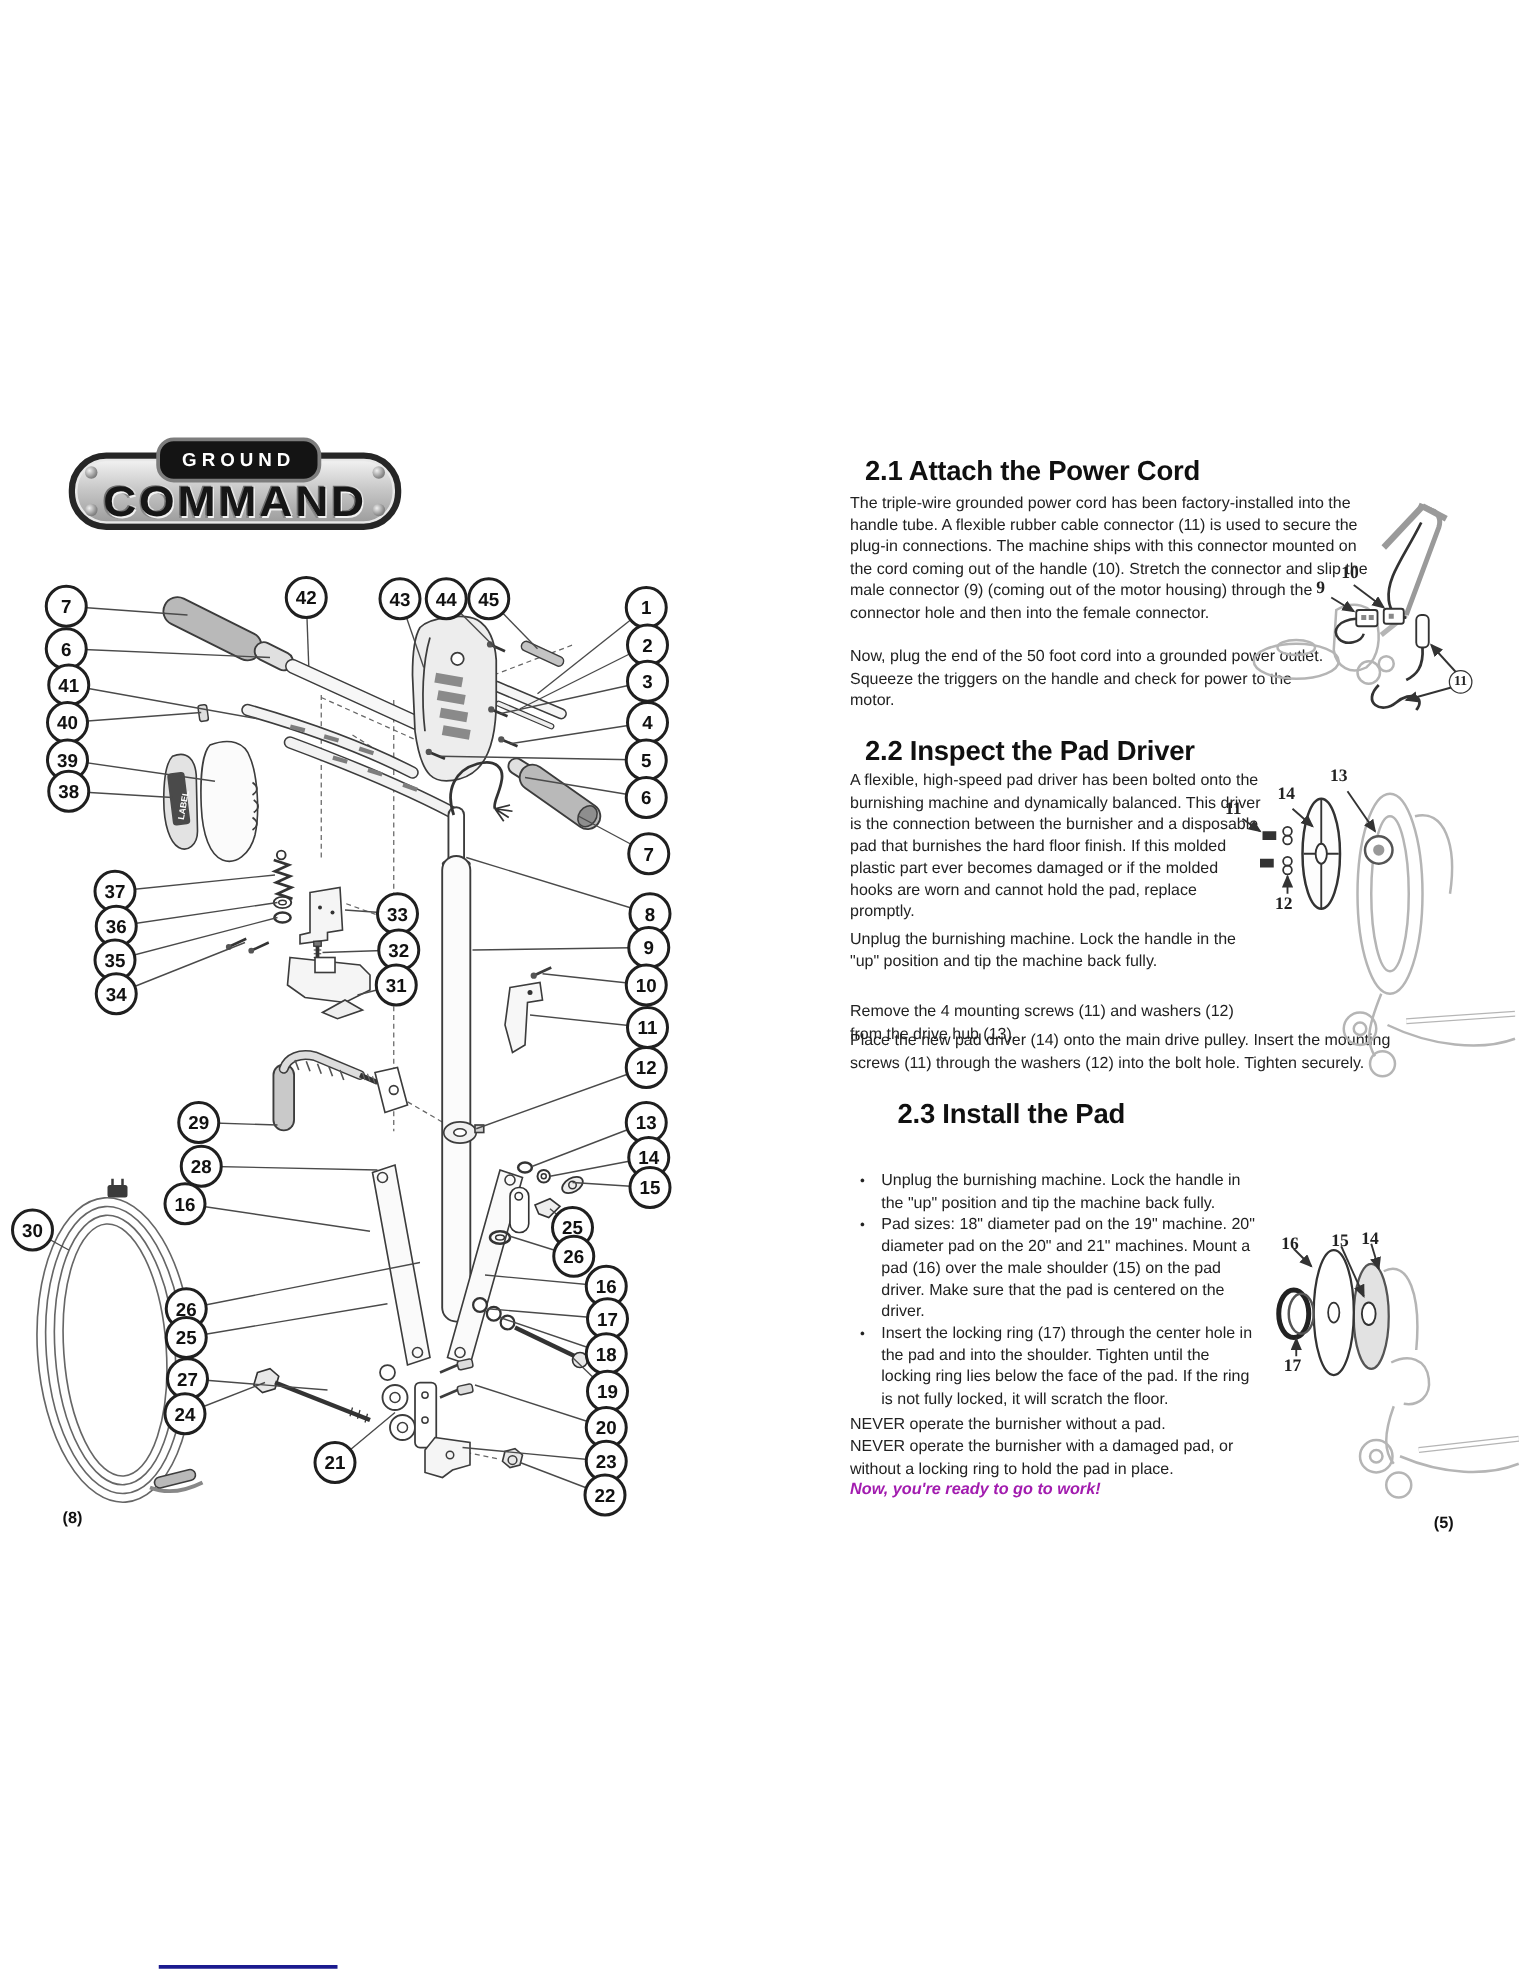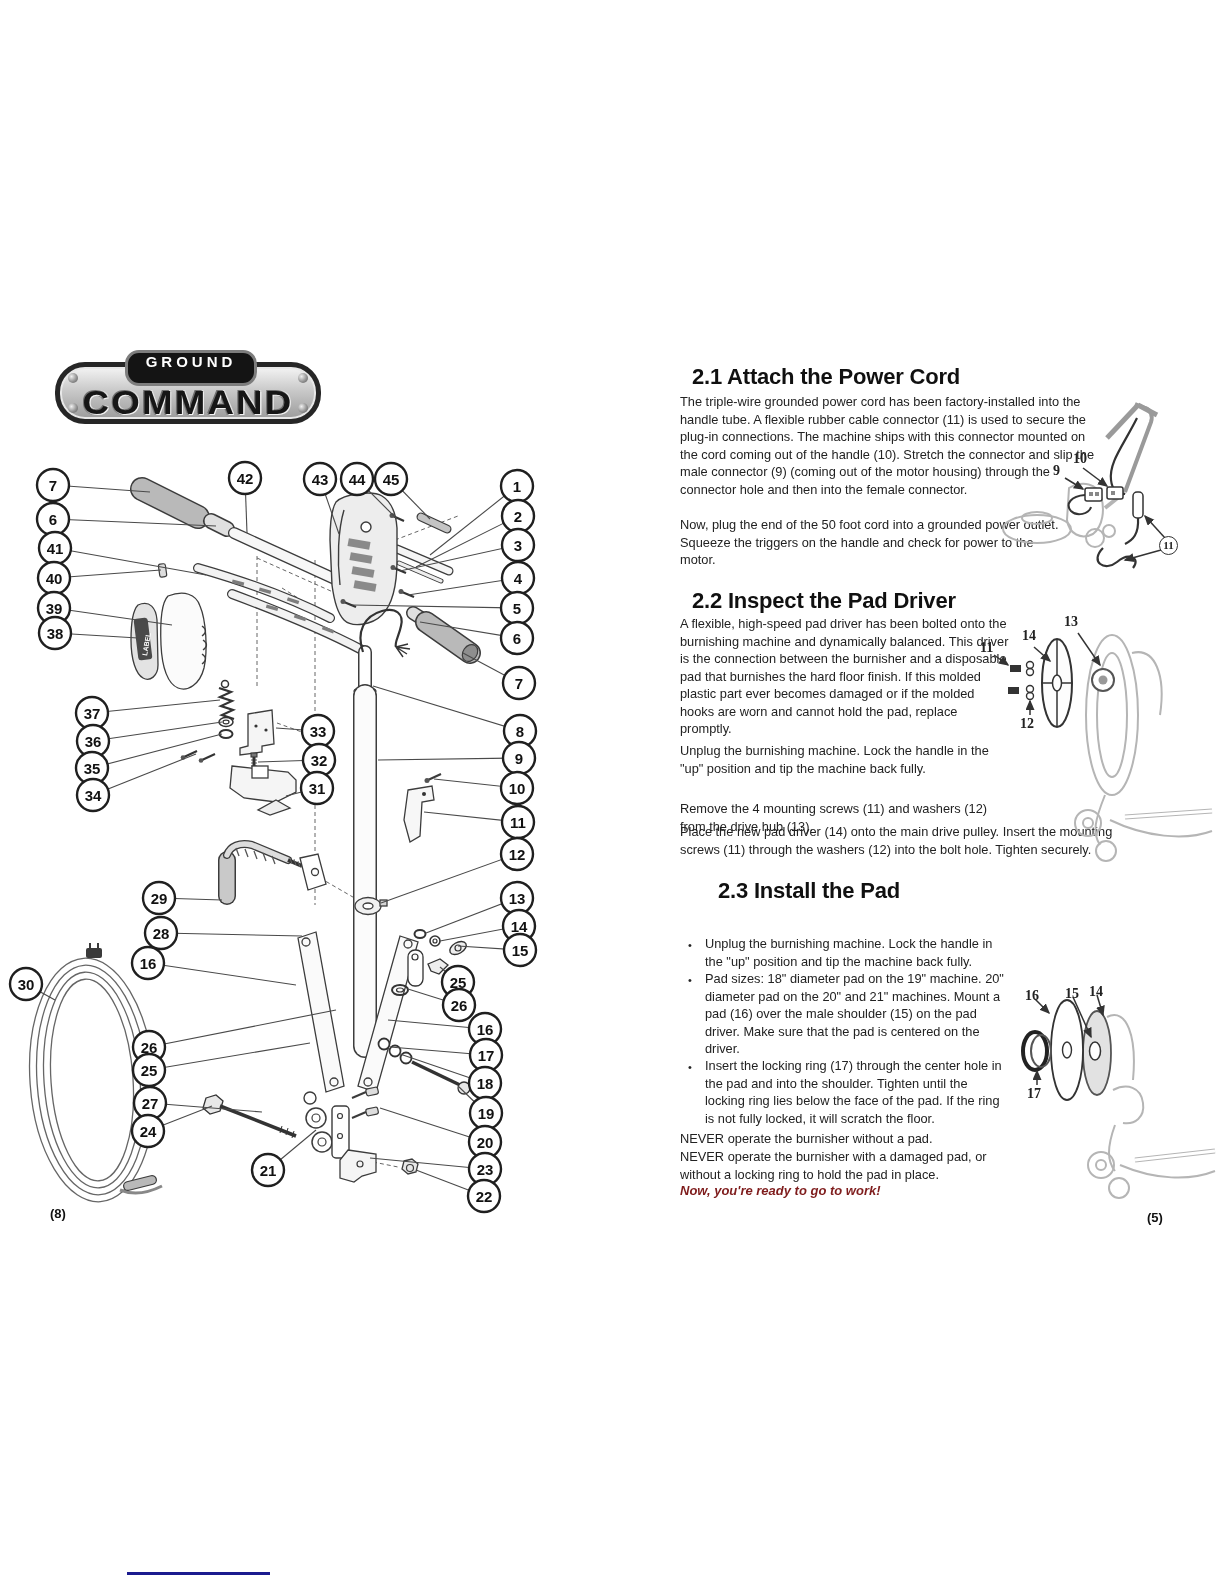--- a/index.html
+++ b/index.html
@@ -7,39 +7,39 @@
   .page{position:absolute;inset:0;overflow:hidden;}
 
   
   .logo{position:absolute;left:55px;top:350px;width:266px;height:84px;}
   .logo-plate{position:absolute;left:0;top:12px;width:256px;height:52px;border:5px solid #262626;border-radius:30px;
     background:linear-gradient(180deg,#f4f4f4 0%,#c9c9c9 45%,#9b9b9b 100%);box-shadow:inset 0 0 0 2px #e8e8e8;}
   .logo-command{position:absolute;left:0;right:0;top:16px;text-align:center;font-size:34px;font-weight:900;
     letter-spacing:2px;color:#161616;transform:scaleX(1.08);
     text-shadow:1px 1px 0 #f2f2f2,-1px -1px 0 #6e6e6e,1px -1px 0 #dcdcdc,-1px 1px 0 #8a8a8a;}
   .logo-tab{position:absolute;left:70px;top:0;width:126px;height:30px;background:#141414;border:3px solid #7d7d7d;
-    border-radius:14px;display:flex;align-items:flex-start;justify-content:center;}
+    border-radius:14px;display:flex;align-items:center;justify-content:center;}
   .logo-tab span{color:#ffffff;font-size:15px;font-weight:bold;letter-spacing:4px;}
   .rivet{position:absolute;width:10px;height:10px;border-radius:50%;
     background:radial-gradient(circle at 35% 35%,#f0f0f0,#8c8c8c 60%,#5c5c5c);}
 
   
   .diagram{position:absolute;left:0;top:440px;width:640px;height:815px;}
   .leader{stroke:#4a4a4a;stroke-width:1.1;}
   .co-c{fill:#ffffff;stroke:#1f1f1f;stroke-width:2.4;}
   .co-t{font-family:"Liberation Sans",sans-serif;font-size:15px;font-weight:bold;text-anchor:middle;fill:#111;}
   .lt{stroke:#b5b5b5;fill:none;stroke-width:2;}
 
   
   .h2{position:absolute;margin:12px;font-size:22px;font-weight:bold;letter-spacing:-0.2px;color:#101010;}
   .body{position:absolute;margin:0;font-size:12.8px;line-height:17.5px;color:#222;}
   .bullet{position:absolute;display:flex;font-size:12.8px;line-height:17.5px;color:#222;}
   .bullet .dot{width:17px;flex:none;font-size:11px;padding-top:2px;}
   .b{font-weight:normal;}
-  .closing{position:absolute;margin:0;font-size:13px;font-weight:bold;font-style:italic;color:#7f1d1d;}
+  .closing{position:absolute;margin:0;font-size:13px;font-weight:bold;font-style:italic;color:#a21caf;}
   .pageno{position:absolute;font-size:13px;font-weight:bold;color:#111;}
 
   
   .figure{position:absolute;}
   .figure svg{position:absolute;left:0;top:0;}
   .fig-label{position:absolute;font-family:"Liberation Serif",serif;font-size:14px;font-weight:bold;color:#222;line-height:1;}
   .fig-label.circled{border:1.5px solid #333;border-radius:50%;width:17px;height:17px;display:flex;
     align-items:center;justify-content:center;font-size:11px;background:#fff;}
 
   .blue-line{position:absolute;left:127px;top:1572px;width:143px;height:2.5px;background:#1b1b8f;}

